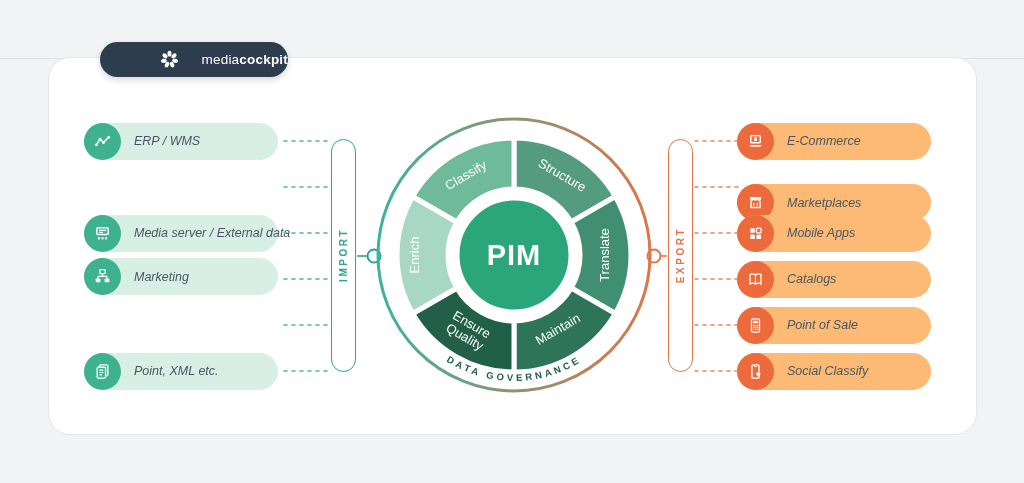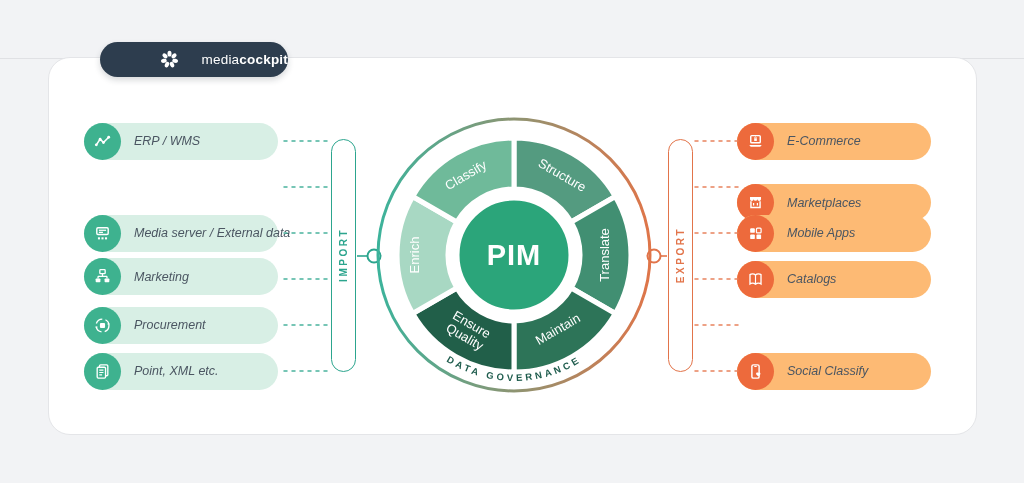--- a/index.html
+++ b/index.html
@@ -90,31 +90,20 @@
     <span class="badge">
       <svg width="19" height="19" viewBox="0 0 20 20">
           <rect x="7.2" y="2.8" width="5.6" height="4.2" rx="0.8" stroke="#fff" stroke-width="1.4" fill="none"></rect>
           <path d="M10,7 V9.8 M5.3,9.8 H14.7 M5.3,9.8 V12 M14.7,9.8 V12" stroke="#fff" stroke-width="1.4" fill="none"></path>
           <rect x="2.8" y="12" width="5" height="4" rx="0.8" fill="#fff"></rect>
           <rect x="12.2" y="12" width="5" height="4" rx="0.8" fill="#fff"></rect>
         </svg>
     </span>
     <span>Marketing</span>
   </div>
-  <div class="pill import" style="top:306.5px">
-    <span class="badge">
-      <svg width="19" height="19" viewBox="0 0 20 20">
-          <circle cx="10" cy="10" r="6.8" stroke="#fff" stroke-width="1.4" fill="none" stroke-dasharray="8 3.5"></circle>
-          <path d="M16,6.6 l1.7,2.1 -2.6,0.3 z" fill="#fff"></path>
-          <path d="M4,13.4 l-1.7,-2.1 2.6,-0.3 z" fill="#fff"></path>
-          <rect x="7.3" y="7.3" width="5.4" height="5.4" rx="1" fill="#fff"></rect>
-        </svg>
-    </span>
-    <span>Procurement</span>
-  </div>
   <div class="pill import" style="top:352.5px">
     <span class="badge">
       <svg width="19" height="19" viewBox="0 0 20 20">
           <rect x="6.8" y="3" width="8.8" height="11.5" rx="1.2" stroke="#fff" stroke-width="1.4" fill="none"></rect>
           <rect x="4.4" y="5.5" width="8.8" height="11.5" rx="1.2" fill="#3eb28f" stroke="#fff" stroke-width="1.4"></rect>
           <path d="M6.6,8.6 h4.4 M6.6,11.1 h4.4 M6.6,13.6 h3" stroke="#fff" stroke-width="1.2" fill="none"></path>
         </svg>
     </span>
     <span>Point, XML etc.</span>
   </div>
@@ -152,20 +141,40 @@
     <span>Mobile Apps</span>
   </div>
   <div class="pill export" style="top:260.5px">
     <span class="badge">
       <svg width="19" height="19" viewBox="0 0 20 20">
           <path d="M10,5.2 C8.4,3.9 5.6,3.9 4.2,4.9 V14.6 C5.6,13.6 8.4,13.6 10,14.9 C11.6,13.6 14.4,13.6 15.8,14.6 V4.9 C14.4,3.9 11.6,3.9 10,5.2 Z" stroke="#fff" stroke-width="1.4" fill="none"></path>
           <line x1="10" y1="5.2" x2="10" y2="14.9" stroke="#fff" stroke-width="1.2"></line>
         </svg>
     </span>
     <span>Catalogs</span>
+  </div>
+  <div class="pill export" style="top:306.5px">
+    <span class="badge">
+      <svg width="19" height="19" viewBox="0 0 20 20">
+          <rect x="5.8" y="3" width="8.4" height="14" rx="1.4" stroke="#fff" stroke-width="1.4" fill="none"></rect>
+          <rect x="7.6" y="5" width="4.8" height="2.6" fill="#fff"></rect>
+          <g fill="#fff">
+            <rect x="7.6" y="9.4" width="1.3" height="1.3"></rect>
+            <rect x="9.6" y="9.4" width="1.3" height="1.3"></rect>
+            <rect x="11.6" y="9.4" width="1.3" height="1.3"></rect>
+            <rect x="7.6" y="11.4" width="1.3" height="1.3"></rect>
+            <rect x="9.6" y="11.4" width="1.3" height="1.3"></rect>
+            <rect x="11.6" y="11.4" width="1.3" height="1.3"></rect>
+            <rect x="7.6" y="13.4" width="1.3" height="1.3"></rect>
+            <rect x="9.6" y="13.4" width="1.3" height="1.3"></rect>
+            <rect x="11.6" y="13.4" width="1.3" height="1.3"></rect>
+          </g>
+        </svg>
+    </span>
+    <span>Point of Sale</span>
   </div>
   <div class="pill export" style="top:352.5px">
     <span class="badge">
       <svg width="19" height="19" viewBox="0 0 20 20">
           <rect x="6.2" y="3" width="7.6" height="14" rx="1.6" stroke="#fff" stroke-width="1.5" fill="none"></rect>
           <line x1="8.7" y1="4.7" x2="11.3" y2="4.7" stroke="#fff" stroke-width="1.2"></line>
           <path d="M12.9,11.6 c0.8,-0.9 2.3,-0.4 2.3,0.8 c0,1 -1.3,1.9 -2.3,2.5 c-1,-0.6 -2.3,-1.5 -2.3,-2.5 c0,-1.2 1.5,-1.7 2.3,-0.8 z" fill="#fff"></path>
         </svg>
     </span>
     <span>Social Classify</span>

